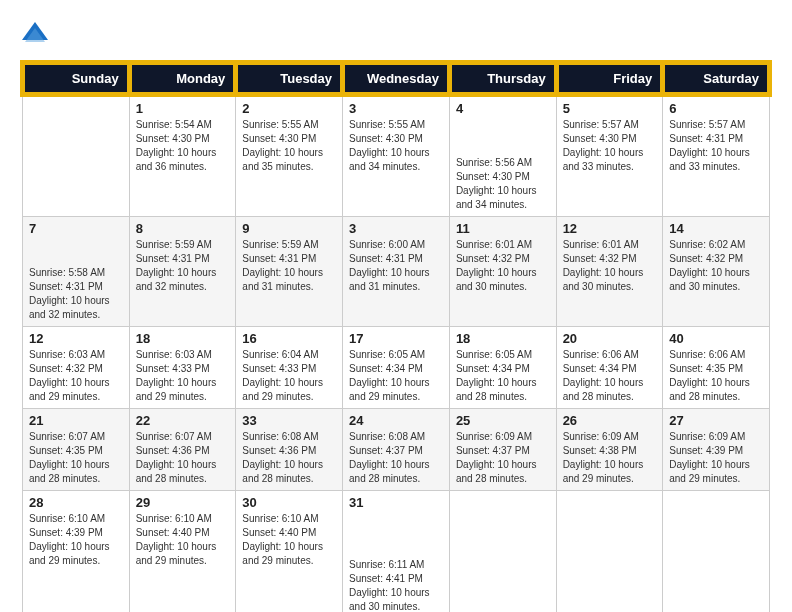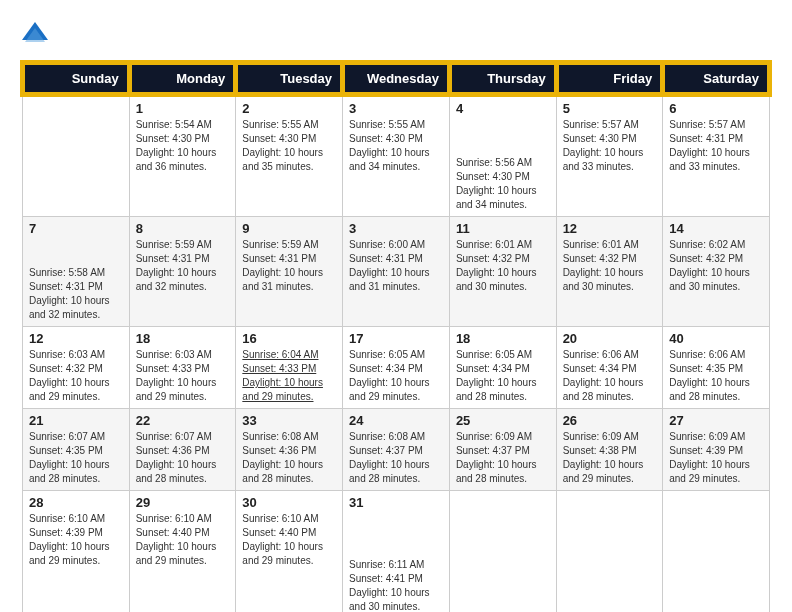--- a/index.html
+++ b/index.html
@@ -235,21 +235,21 @@
           </td>
           <td>
             <span class="day-number">18</span>
             <div class="day-info" style="white-space: pre-line;">Sunrise: 6:03 AM
 Sunset: 4:33 PM
 Daylight: 10 hours
 and 29 minutes.</div>
           </td>
           <td>
             <span class="day-number">16</span>
-            <div class="day-info" style="white-space: pre-line; text-decoration: underline;">Sunrise: 6:04 AM
+            <div class="day-info" style="white-space: pre-line;">Sunrise: 6:04 AM
 Sunset: 4:33 PM
 Daylight: 10 hours
 and 29 minutes.</div>
           </td>
           <td>
             <span class="day-number">17</span>
             <div class="day-info" style="white-space: pre-line;">Sunrise: 6:05 AM
 Sunset: 4:34 PM
 Daylight: 10 hours
 and 29 minutes.</div>

